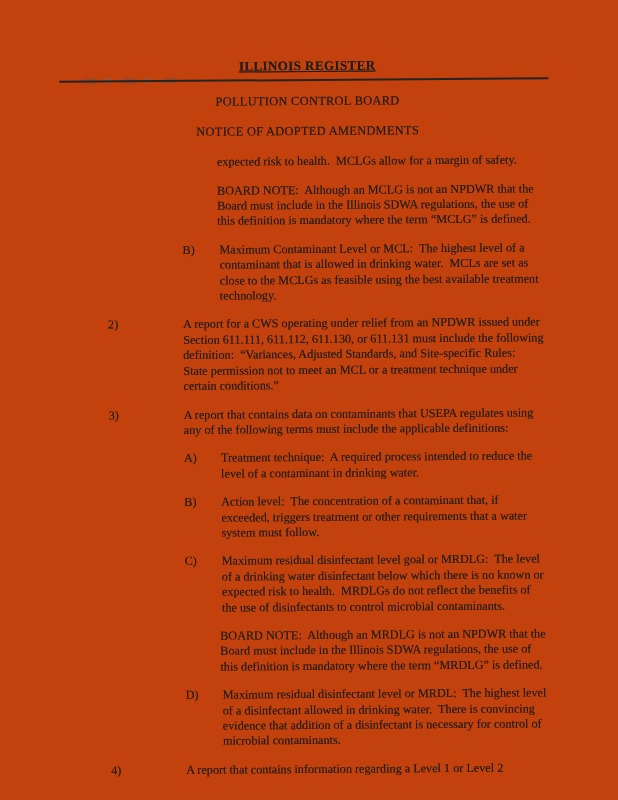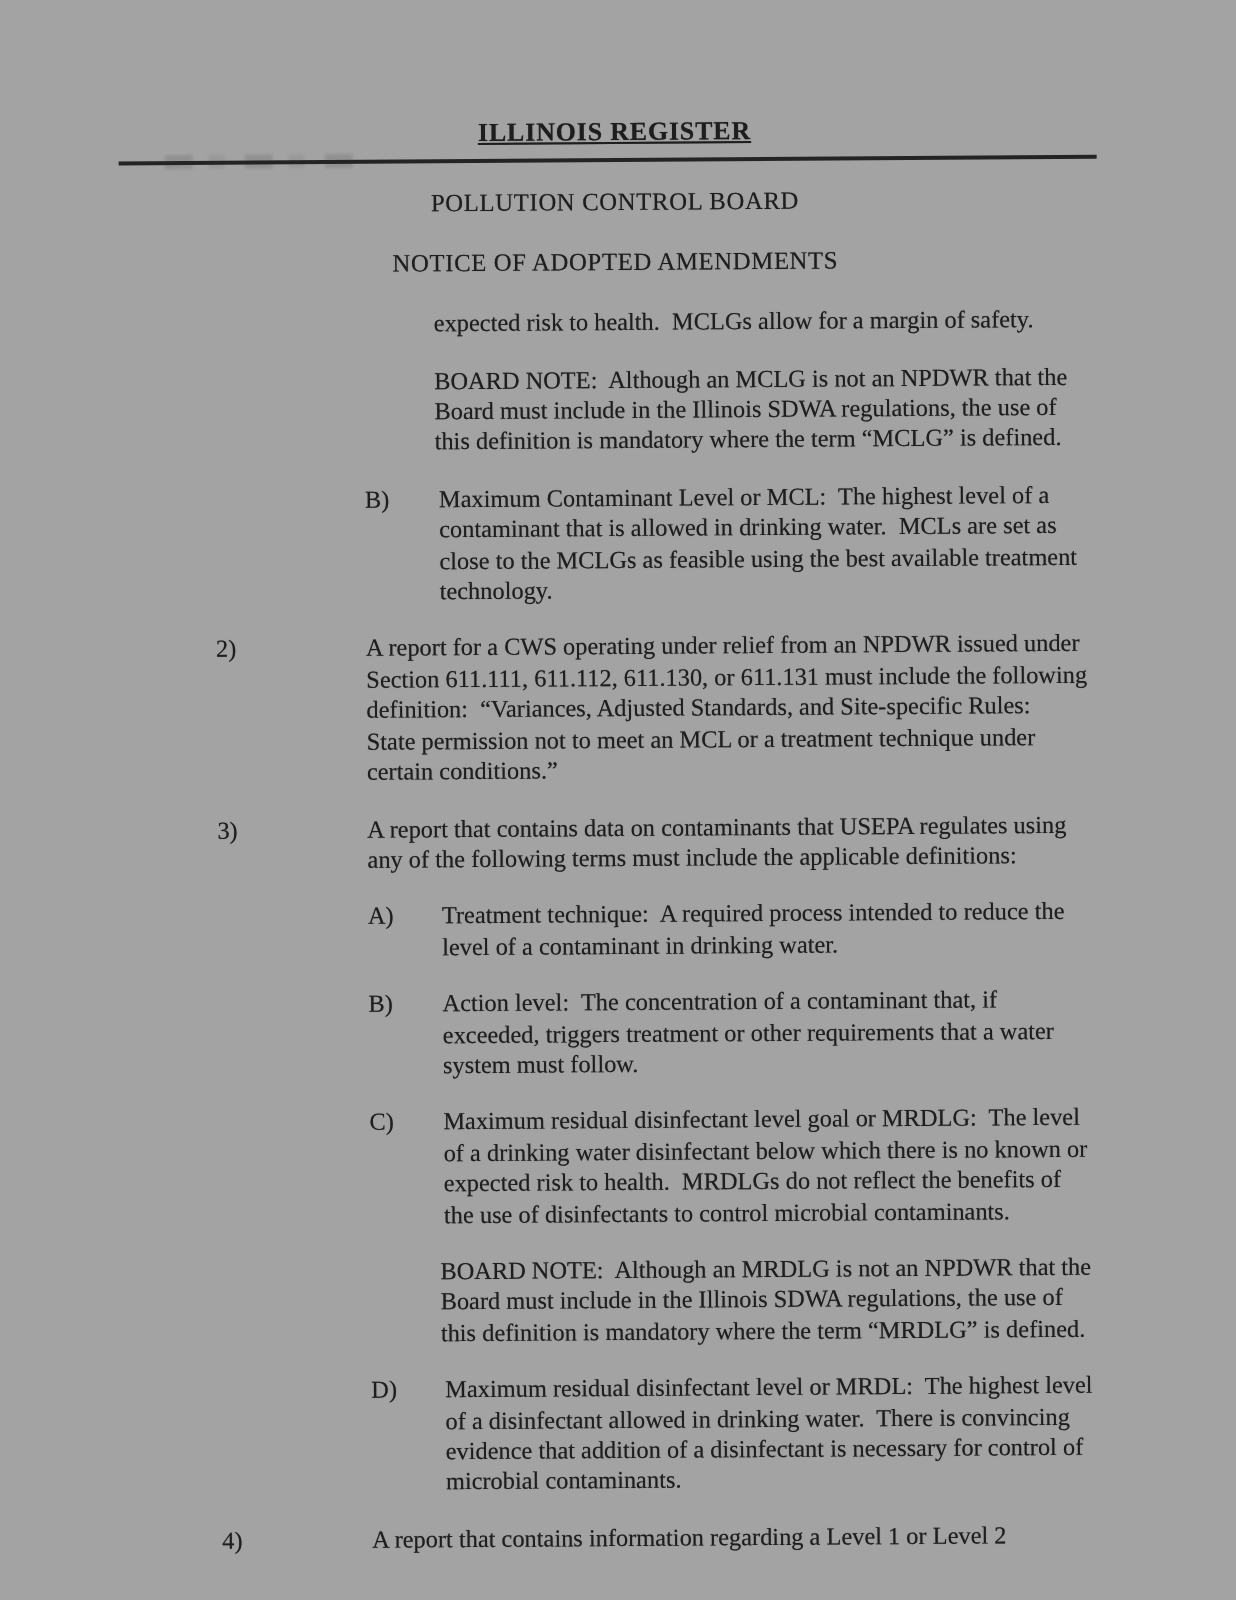--- a/index.html
+++ b/index.html
@@ -8,21 +8,21 @@
     height: 800px;
     background: #ffffff;
     overflow: hidden;
     font-family: "Liberation Serif", "DejaVu Serif", serif;
     color: #1e1e1e;
   }
   .page {
     position: relative;
     width: 618px;
     height: 800px;
-    background: #a3a3a3;
+    background: #c2410c;
   }
   .scan {
     position: absolute;
     inset: 0;
     transform: rotate(-0.4deg);
     transform-origin: 50% 40%;
     text-shadow: 0 0 0.4px rgba(20,20,20,0.55);
     font-size: 12.2px;
     line-height: 15.4px;
   }

